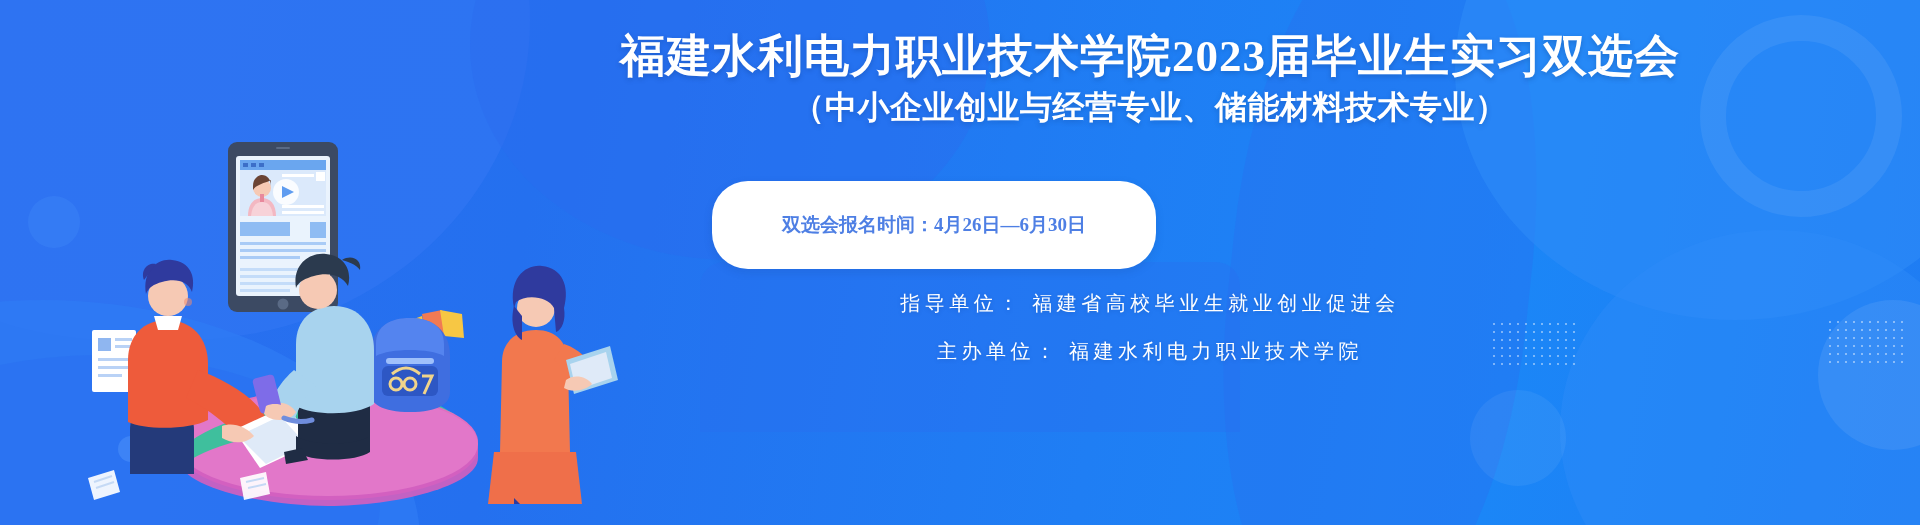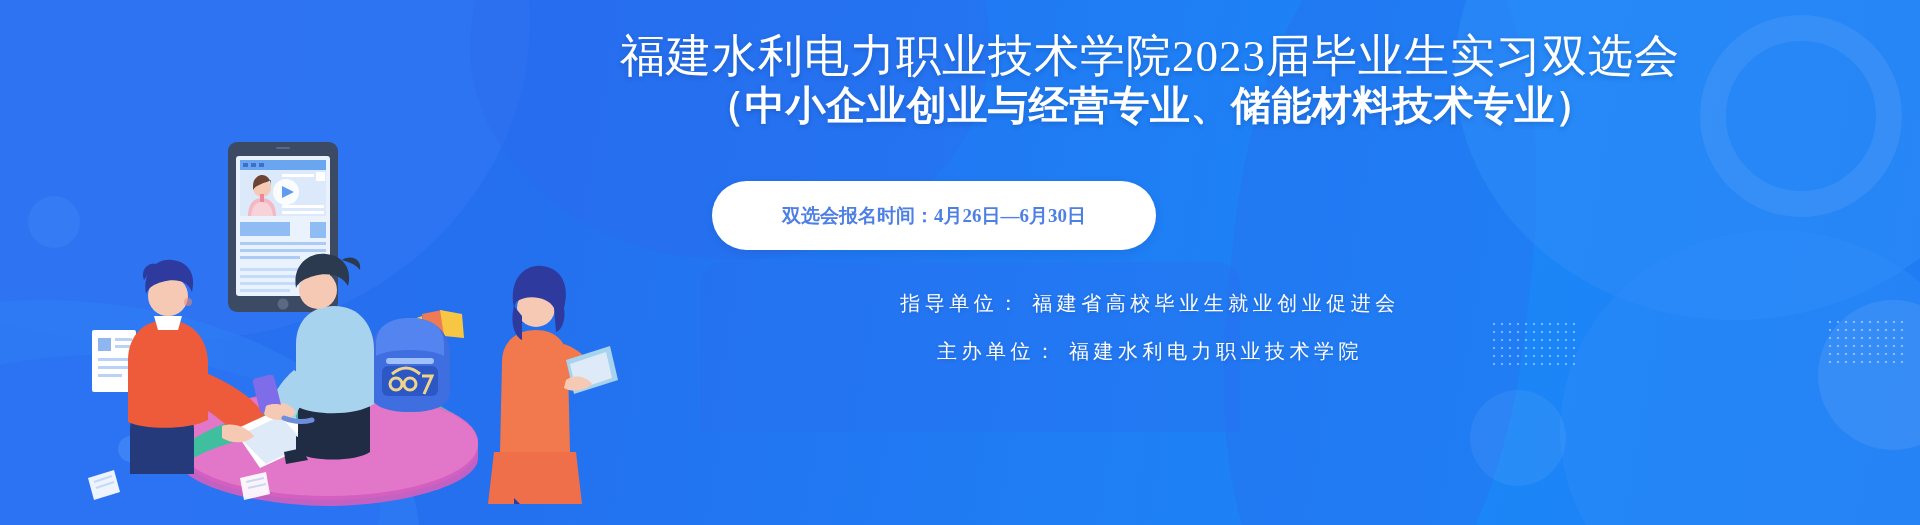--- a/index.html
+++ b/index.html
@@ -85,33 +85,34 @@
 
   
   .illus{position:absolute;left:70px;top:130px;width:590px;height:380px;}
 
   
   .content{
     position:absolute;left:560px;top:30px;width:1180px;
     text-align:center;color:#fff;
   }
   .title{
-    font-size:45px;line-height:1.16;font-weight:normal;
+    font-size:45px;line-height:1.16;font-weight:bold;
     letter-spacing:1px;white-space:nowrap;
     text-shadow:0 2px 5px rgba(11,46,110,.28);
   }
   .subtitle{
-    font-size:40px;line-height:1.2;font-weight:bold;
+    margin-top:6px;
+    font-size:32px;line-height:1.2;font-weight:bold;
     letter-spacing:.5px;white-space:nowrap;
     text-shadow:0 2px 5px rgba(11,46,110,.25);
   }
 
   .pill{
     position:absolute;left:712px;top:181px;
-    width:444px;height:69px;
+    width:444px;height:88px;
     background:#fff;border-radius:36px;
     display:flex;flex-direction:column;
     align-items:center;justify-content:center;
     box-shadow:0 3px 10px rgba(16,48,110,.12);
     gap:24px;
   }
   .pill-line{
     color:#4e7fe4;font-size:19px;line-height:1.55;
     font-weight:bold;white-space:nowrap;
   }

